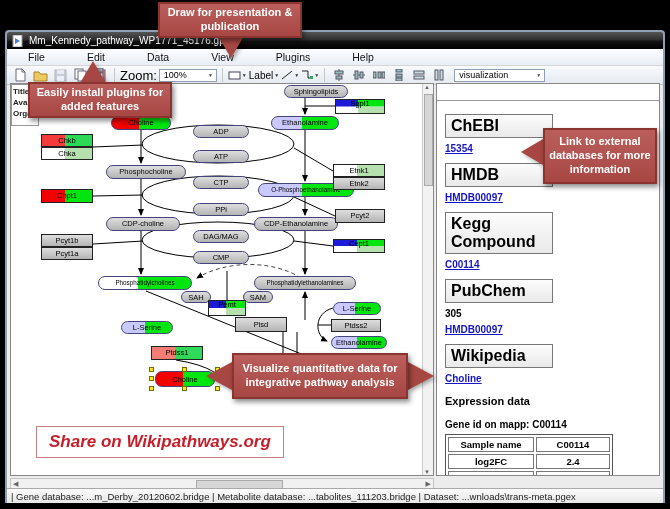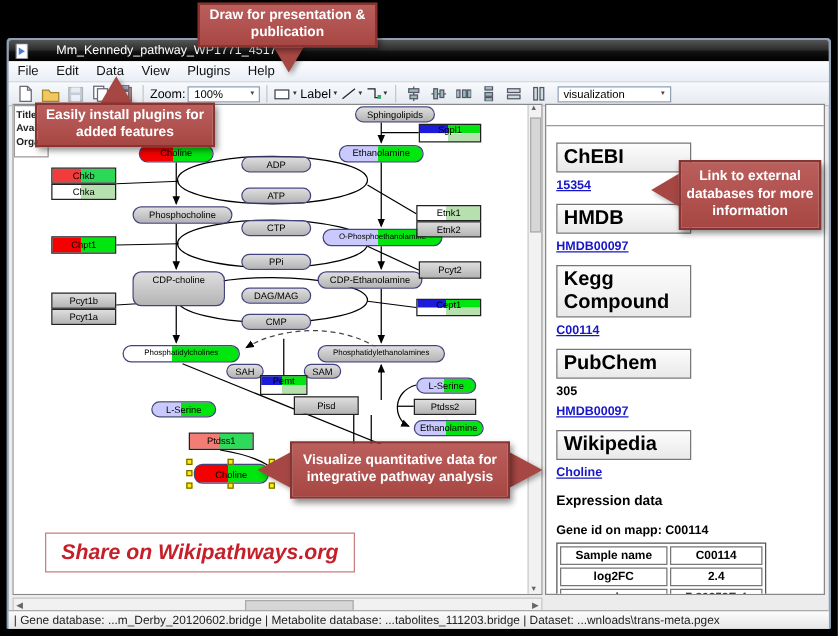--- a/index.html
+++ b/index.html
@@ -2,24 +2,24 @@
 <html><head>
 <meta charset="utf-8">
 <style>
   html,body{margin:0;padding:0;background:#000;font-family:"Liberation Sans",sans-serif;}
   .stage{position:relative;width:670px;height:509px;background:#000;overflow:hidden;}
 
   
   .window{position:absolute;left:5px;top:30px;width:660px;height:473px;background:#ececec;
           border:2px solid #8da0b6;border-bottom:none;border-radius:4px 4px 0 0;box-sizing:border-box;}
   .titlebar{height:17px;background:linear-gradient(180deg,#555 0%,#2e2e2e 45%,#121212 55%,#000 100%);
-            border-radius:2px 2px 0 0;color:#fff;font-size:10px;display:flex;align-items:center;gap:21px;padding:0 5px;}
+            border-radius:2px 2px 0 0;color:#fff;font-size:10px;display:flex;align-items:center;gap:5px;padding:0 5px;}
   .menubar{height:16px;background:linear-gradient(#fbfdff,#e9eef6);border-bottom:1px solid #d5d5d5;
            display:flex;align-items:center;font-size:10.5px;color:#111;}
-  .menubar span{padding:1px 7px;}
+  .menubar span{padding:1px 21px;}
   .toolbar{height:18px;background:linear-gradient(#f8fafc,#e5eaf1);border-bottom:1px solid #c0c0c0;
            display:flex;align-items:center;gap:2px;padding:0 4px;font-size:10px;}
   .sep{width:1px;height:14px;background:#c6c6c6;margin:0 3px;}
   .tbtn{height:16px;min-width:18px;display:flex;align-items:center;justify-content:center;gap:1px;}
   .tbtn.disabled{opacity:.4;}
   .combo{display:flex;align-items:center;border:1px solid #8fa0b4;background:#fff;height:13px;font-size:9px;
          padding-left:4px;box-sizing:border-box;}
   .caret{font-size:5px;color:#444;padding:0 3px;margin-left:auto;}
   .mini-caret{font-size:5px;color:#333;}
 
@@ -140,21 +140,21 @@
           </svg>
         </div>
       <div class="tbtn">
           <svg width="12" height="14">
             <rect x="1" y="2" width="10" height="11" fill="#c98" stroke="#856"></rect>
             <rect x="3" y="0" width="6" height="4" fill="#aab" stroke="#667"></rect>
             <rect x="3" y="5" width="6" height="6" fill="#fff" stroke="#667"></rect>
           </svg>
         </div>
       <div class="sep"></div>
-      <span style="font-size:10px;">Zoom:</span>
+      <span style="font-size:13px;">Zoom:</span>
       <div class="combo" style="width:58px;">
         <span>100%</span>
         <span class="caret">▼</span>
       </div>
       <div class="sep"></div>
       <div class="tbtn">
           <svg width="13" height="10">
             <rect x="1" y="2" width="11" height="7" fill="#fff" stroke="#445"></rect>
           </svg>
           <span class="mini-caret">▼</span>
@@ -266,21 +266,21 @@
 
           <div class="node f-gray" style="left:273px;top:1px;width:64px;">Sphingolipids</div>
           <div class="node f-rg" style="left:100px;top:32px;width:60px;height:14px;">Choline</div>
           <div class="node f-lg" style="left:260px;top:32px;width:68px;height:14px;">Ethanolamine</div>
           <div class="node f-gray" style="left:182px;top:41px;width:56px;">ADP</div>
           <div class="node f-gray" style="left:182px;top:66px;width:56px;">ATP</div>
           <div class="node f-gray" style="left:95px;top:81px;width:80px;height:14px;">Phosphocholine</div>
           <div class="node f-gray" style="left:182px;top:92px;width:56px;">CTP</div>
           <div class="node f-lg fs6" style="left:247px;top:99px;width:96px;height:14px;">O-Phosphoethanolamine</div>
           <div class="node f-gray" style="left:182px;top:119px;width:56px;">PPi</div>
-          <div class="node f-gray" style="left:95px;top:133px;width:74px;height:28px;">CDP-choline</div>
+          <div class="node f-gray" style="left:95px;top:133px;width:74px;height:14px;">CDP-choline</div>
           <div class="node f-gray" style="left:243px;top:133px;width:84px;height:14px;">CDP-Ethanolamine</div>
           <div class="node f-gray" style="left:182px;top:146px;width:56px;">DAG/MAG</div>
           <div class="node f-gray" style="left:182px;top:167px;width:56px;">CMP</div>
           <div class="node f-wg fs6" style="left:87px;top:192px;width:94px;height:14px;">Phosphatidylcholines</div>
           <div class="node f-gray fs6" style="left:243px;top:192px;width:102px;height:14px;">Phosphatidylethanolamines</div>
           <div class="node f-gray" style="left:170px;top:207px;width:30px;height:12px;line-height:11px;">SAH</div>
           <div class="node f-gray" style="left:232px;top:207px;width:30px;height:12px;line-height:11px;">SAM</div>
           <div class="node gbox f-bg2" style="left:197px;top:216px;width:38px;height:16px;line-height:8px;">Pemt</div>
           <div class="node gbox f-gray" style="left:224px;top:233px;width:52px;height:15px;line-height:14px;">Pisd</div>
           <div class="node f-lg" style="left:110px;top:237px;width:52px;">L-Serine</div>

